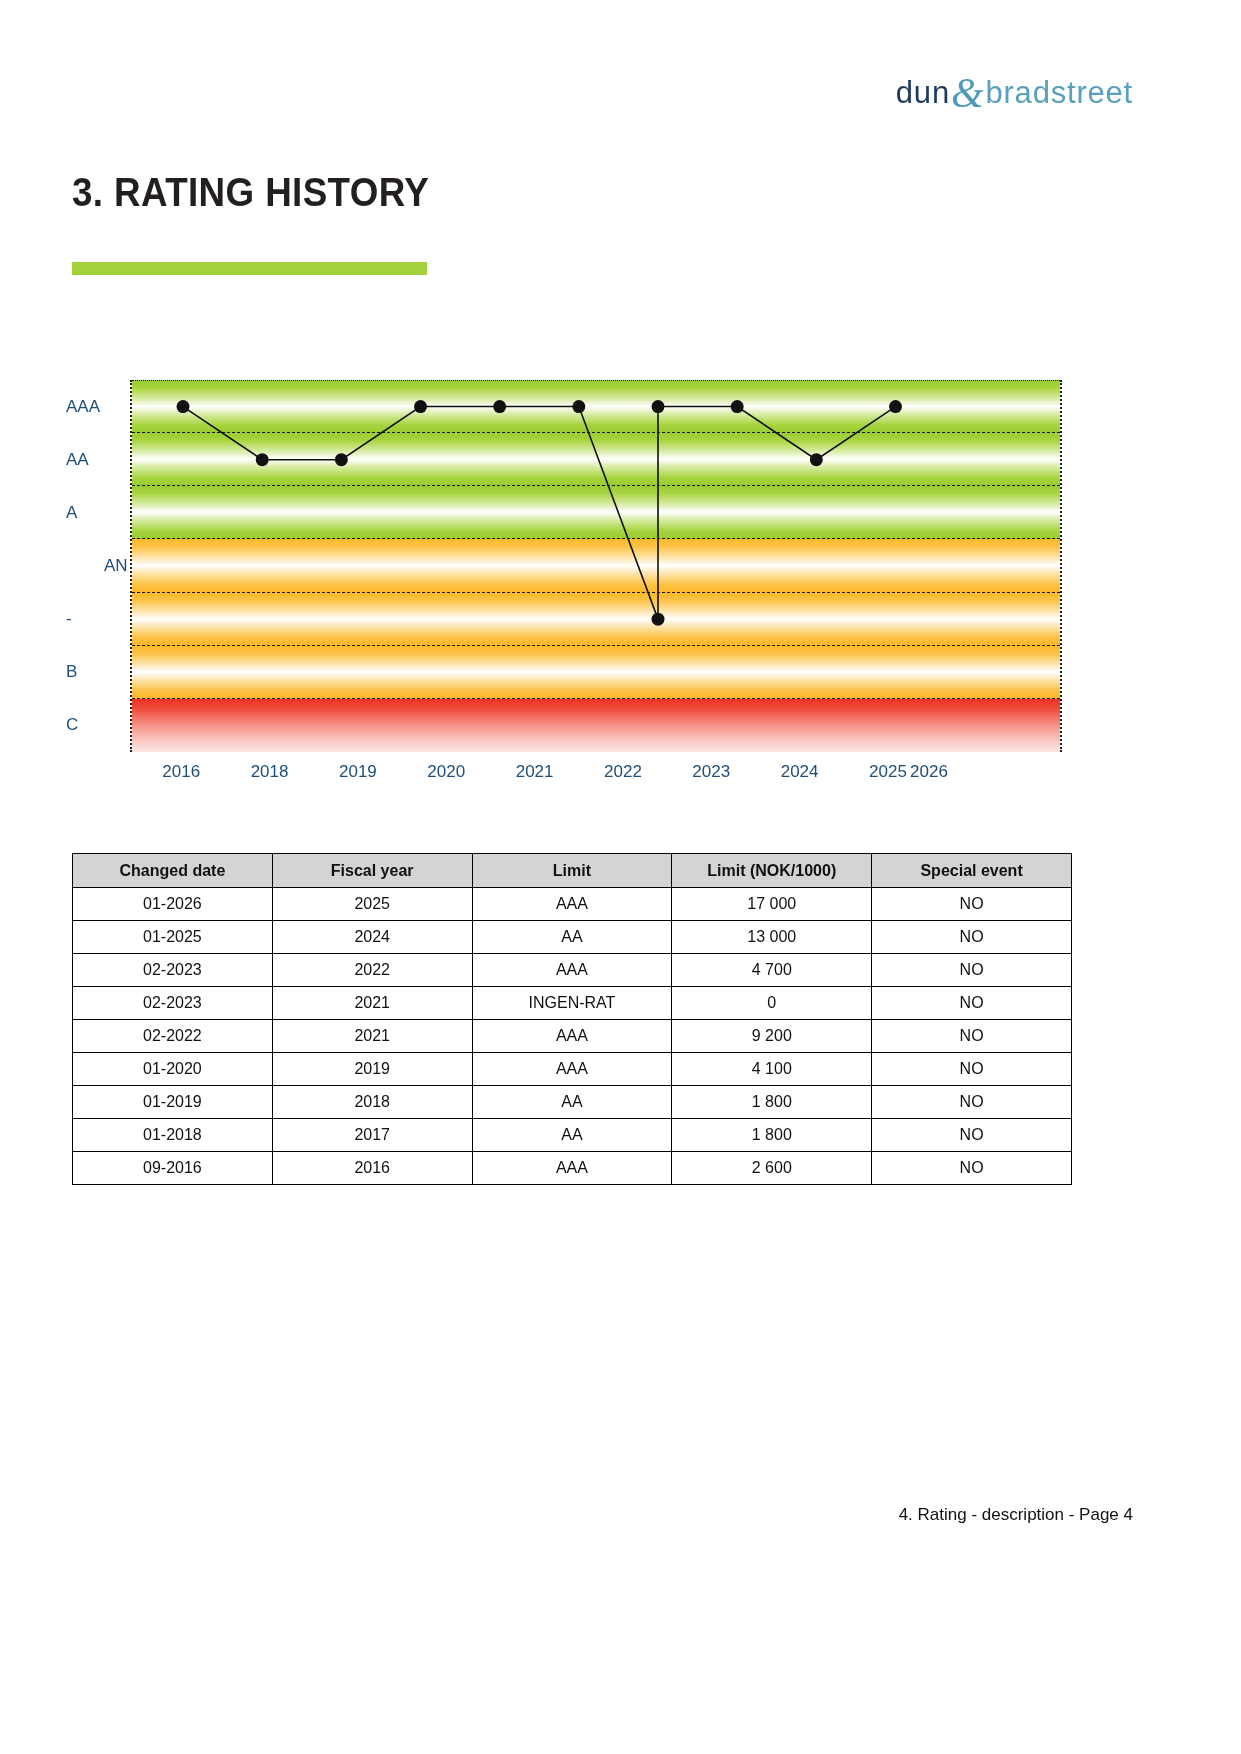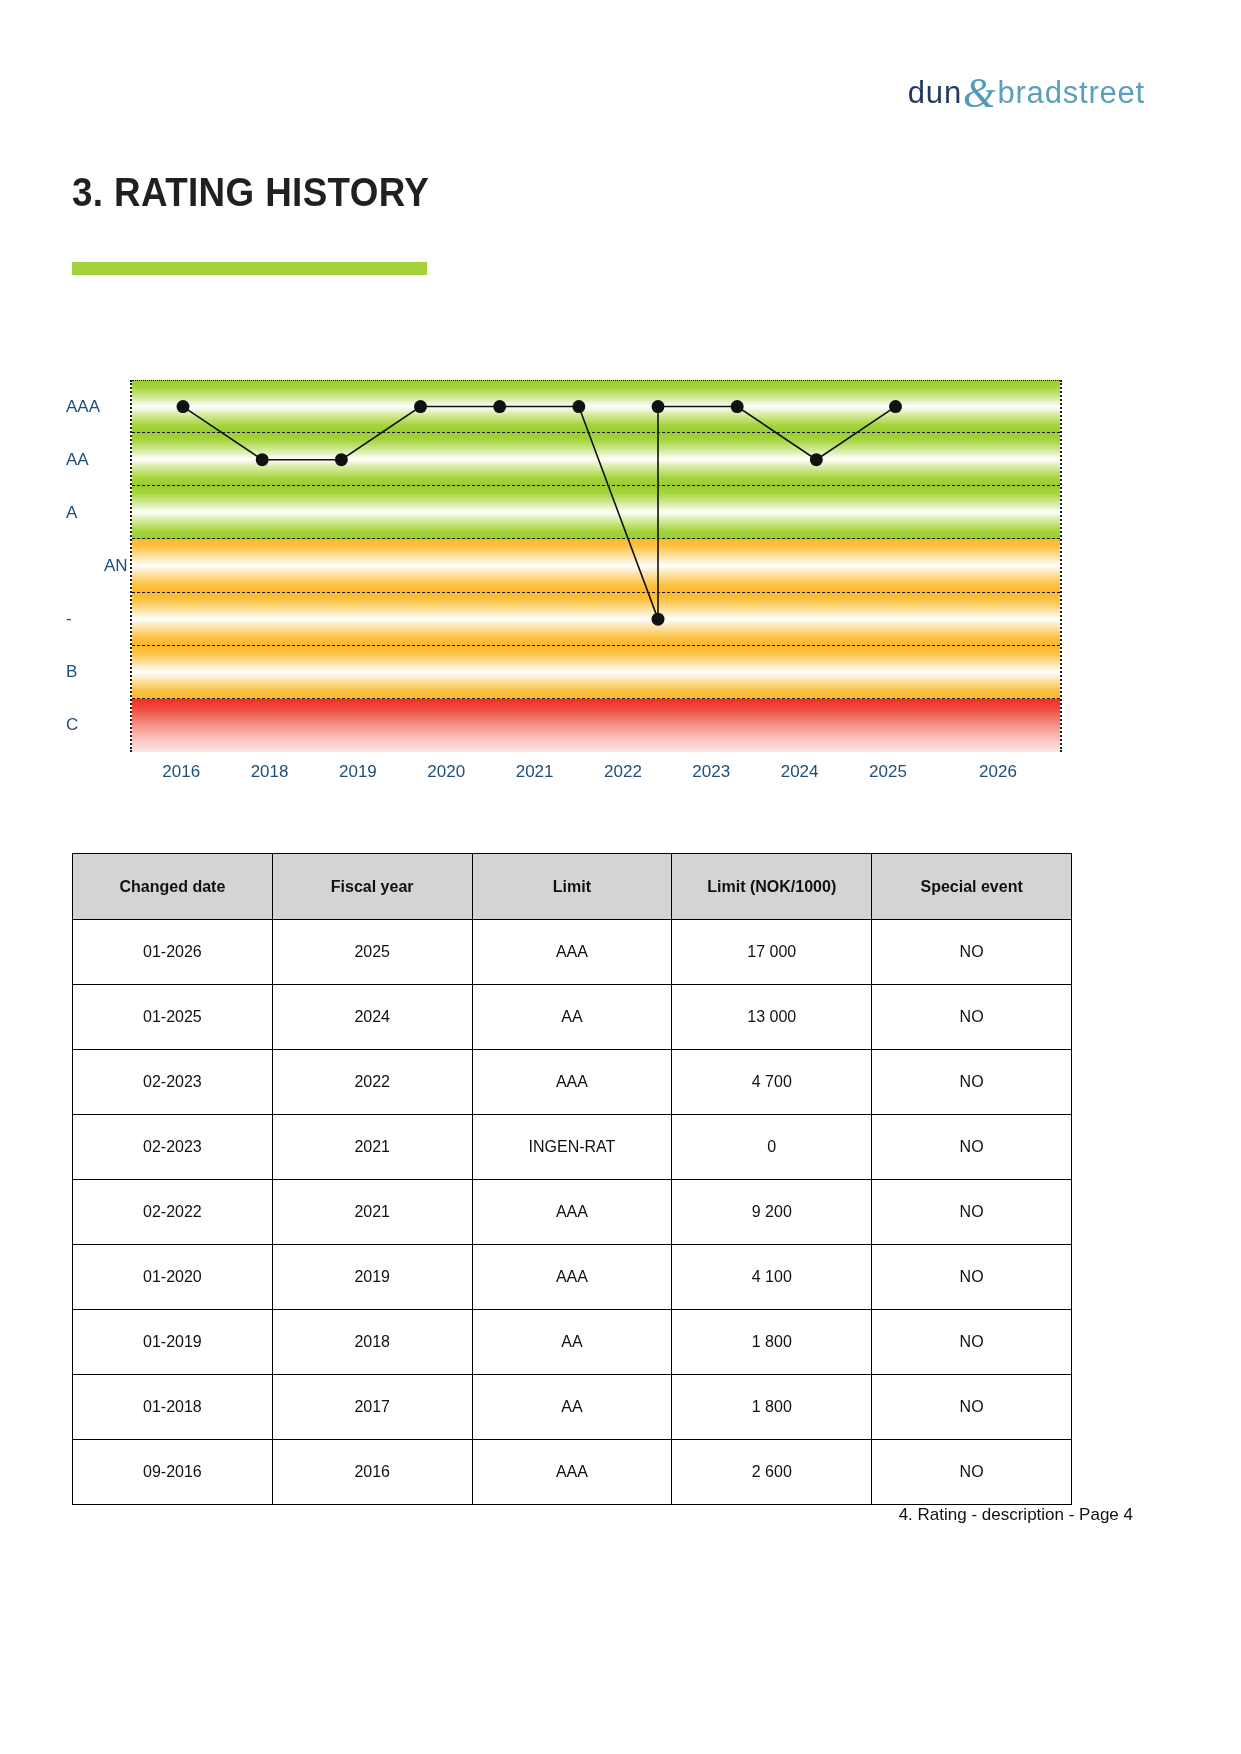--- a/index.html
+++ b/index.html
@@ -12,21 +12,21 @@
     height: 1754px;
     position: relative;
     font-family: "Liberation Sans", sans-serif;
     overflow: hidden;
   }
 
   
   .logo {
     position: absolute;
     top: 72px;
-    right: 96px;
+    right: 108px;
     font-family: "Liberation Sans", sans-serif;
     font-size: 31px;
     letter-spacing: 0.8px;
     white-space: nowrap;
     line-height: 1;
   }
   .logo .dun { color: #1F3A5F; }
   .logo .amp {
     color: #4E9AB8;
     font-family: "Liberation Serif", serif;
@@ -147,21 +147,21 @@
     width: 1000px;
     border-collapse: collapse;
     font-family: "Liberation Sans", sans-serif;
   }
   .rating-table th,
   .rating-table td {
     border: 1px solid #000;
     text-align: center;
     font-size: 16px;
     color: #111;
-    padding: 16px;
+    padding: 0;
     height: 32px;
     line-height: 32px;
   }
   .rating-table th {
     background: #D4D4D4;
     font-weight: bold;
     height: 33px;
     line-height: 33px;
   }
   .rating-table col.c0 { width: 200px; }
@@ -235,21 +235,21 @@
   <div class="x-labels">
       <div class="x-label" style="left: 51.2379px;">2016</div>
       <div class="x-label" style="left: 139.579px;">2018</div>
       <div class="x-label" style="left: 227.92px;">2019</div>
       <div class="x-label" style="left: 316.262px;">2020</div>
       <div class="x-label" style="left: 404.603px;">2021</div>
       <div class="x-label" style="left: 492.944px;">2022</div>
       <div class="x-label" style="left: 581.285px;">2023</div>
       <div class="x-label" style="left: 669.627px;">2024</div>
       <div class="x-label" style="left: 757.968px;">2025</div>
-      <div class="x-label" style="left: 868px;">2026</div>
+      <div class="x-label" style="left: 799px;">2026</div>
     </div>
 </div>
 
 <table class="rating-table">
   <colgroup>
     <col class="c0">
       <col class="c1">
       <col class="c2">
       <col class="c3">
       <col class="c4">

